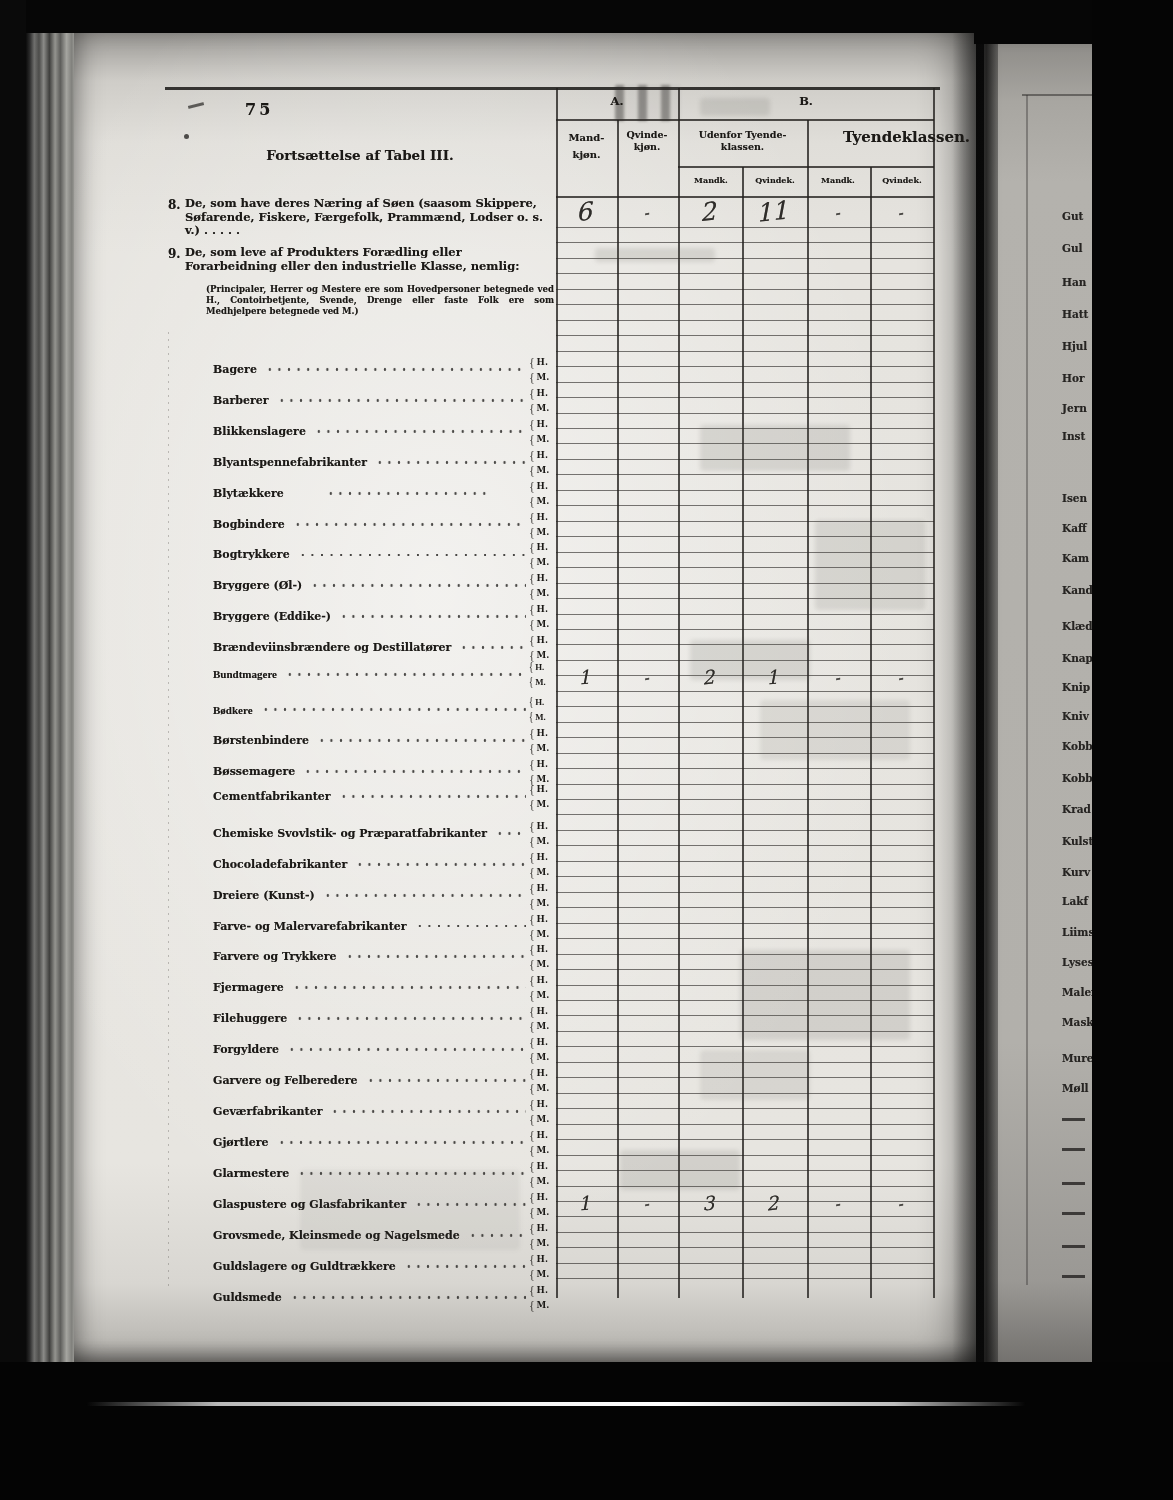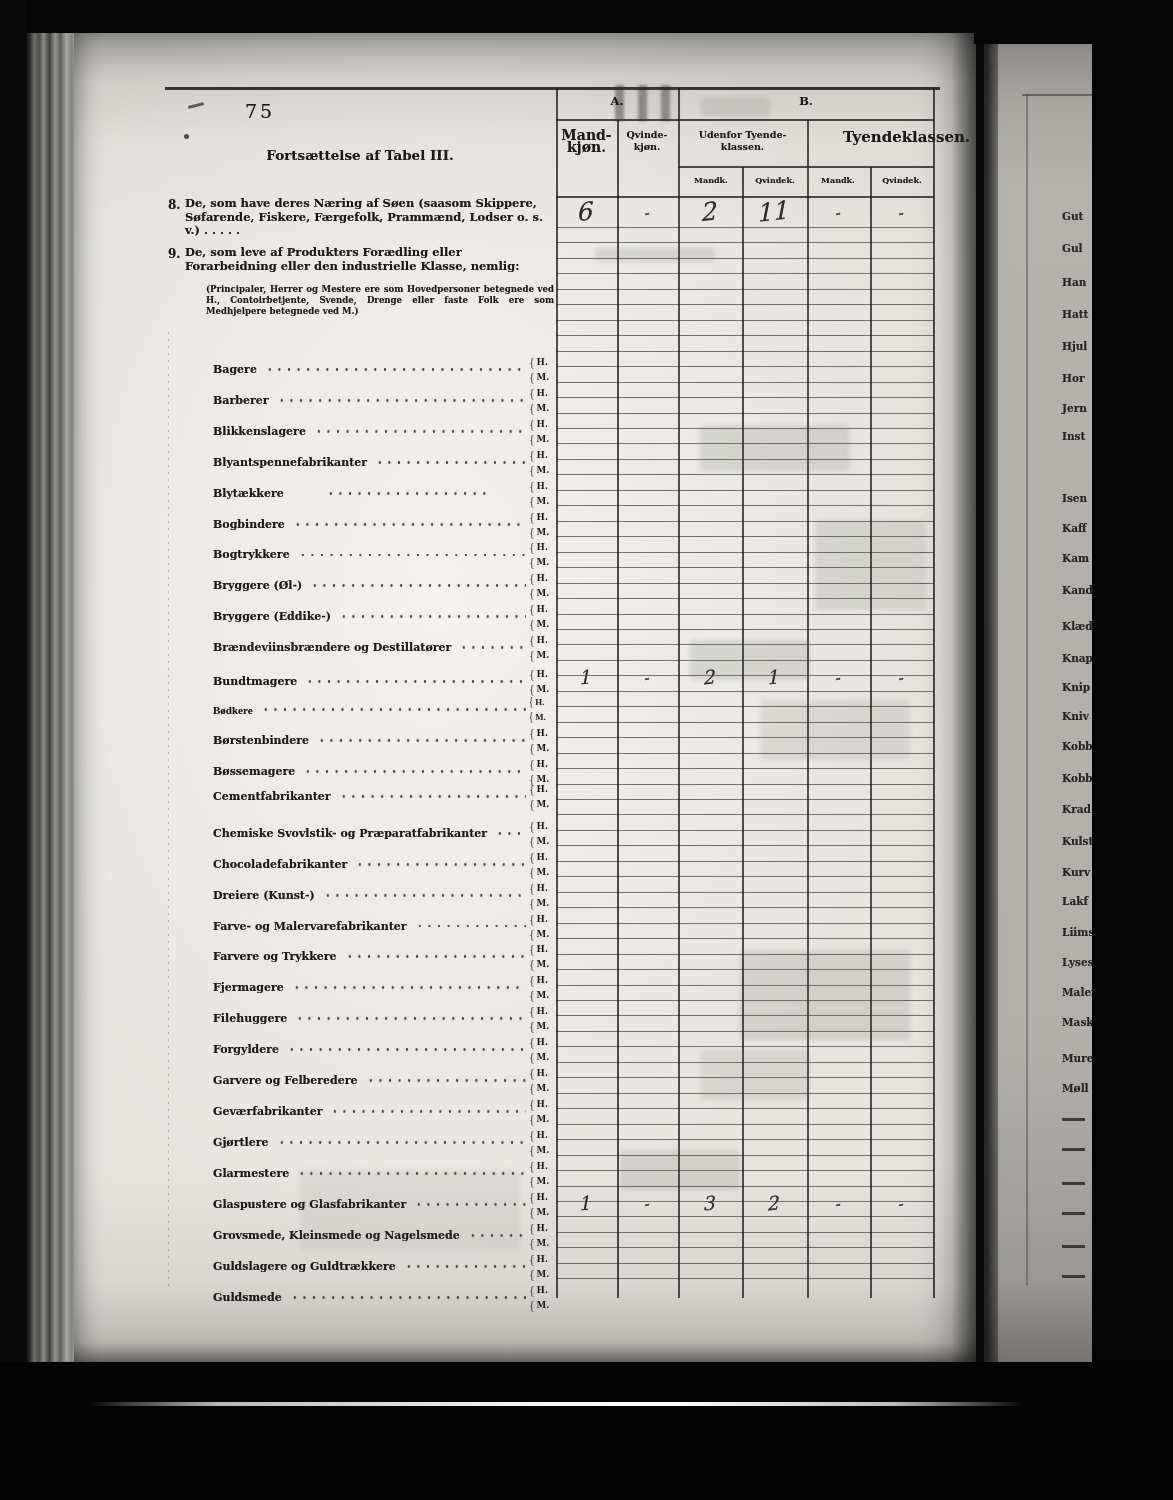--- a/index.html
+++ b/index.html
@@ -26,21 +26,21 @@
     background:linear-gradient(to right,transparent,rgba(10,10,10,.5) 55%,rgba(10,10,10,.75) 75%,rgba(20,20,20,.4));}
   .top-black{left:0;top:0;width:1173px;height:33px;background:#060606;}
   .top-black-right{left:974px;top:0;width:199px;height:44px;background:#060606;}
   .right-black{left:1092px;top:0;width:81px;height:1500px;background:#050505;}
   .bottom-black{left:0;top:1362px;width:1173px;height:138px;background:#040404;}
   .left-black{left:0;top:0;width:26px;height:1500px;background:#0a0a0a;}
   .shine{left:86px;top:1402px;width:940px;height:4px;border-radius:3px;filter:blur(.6px);
     background:linear-gradient(to right,transparent,#b9b9b9 14%,#f2f2f2 45%,#ffffff 62%,#bdbdbd 86%,transparent);}
   
   .ink{color:var(--ink);text-shadow:0 0 .5px rgba(20,18,16,.45);}
-  .pagenum{left:245px;top:100px;font-size:19px;font-weight:normal;letter-spacing:3px;}
+  .pagenum{left:245px;top:100px;font-size:16px;font-weight:bold;letter-spacing:3px;}
   .mark1{left:188px;top:104px;width:16px;height:3px;background:rgba(40,38,36,.7);transform:rotate(-14deg);filter:blur(.4px);}
   .mark2{left:184px;top:134px;width:5px;height:5px;border-radius:50%;background:rgba(40,38,36,.8);filter:blur(.3px);}
   .top-rule{left:165px;top:87px;width:775px;height:3px;background:rgba(25,23,21,.85);filter:blur(.3px);}
   .title{left:230px;top:147px;width:260px;text-align:center;font-size:13.5px;font-weight:bold;}
   .it-num{font-weight:bold;font-size:12px;}
   .item8-num{left:168px;top:198px;}
   .item8-text{left:185px;top:197px;width:370px;font-size:11.5px;font-weight:bold;line-height:13.5px;}
   .item9-num{left:168px;top:247px;}
   .item9-text{left:185px;top:246px;width:370px;font-size:11.5px;font-weight:bold;line-height:13.5px;}
   .note{left:206px;top:284px;width:348px;font-size:8.6px;font-weight:bold;line-height:10.8px;text-align:justify;}
@@ -67,21 +67,21 @@
   .v-678{left:678px;top:88px;height:1210px;width:2px;}
   .v-742{left:742px;top:167px;height:1131px;}
   .v-807{left:807px;top:120px;height:1178px;}
   .v-870{left:870px;top:167px;height:1131px;}
   .v-933{left:933px;top:88px;height:1210px;width:2px;}
   .grid-h{left:556px;top:227px;width:378px;height:1053px;
     background:repeating-linear-gradient(to bottom, rgba(35,32,30,.6) 0 1px, transparent 1px 15.46px);}
   .th{position:absolute;text-align:center;font-weight:bold;color:var(--ink);text-shadow:0 0 .5px rgba(20,18,16,.4);}
   .th-a{left:556px;top:94px;width:122px;font-size:11.5px;}
   .th-b{left:678px;top:94px;width:256px;font-size:11.5px;}
-  .th-mand{left:560px;top:129px;width:53px;font-size:14px;line-height:12px;}
+  .th-mand{left:560px;top:129px;width:53px;font-size:10px;line-height:17px;}
   .th-qvinde{left:619px;top:129px;width:56px;font-size:9.5px;line-height:11.5px;}
   .th-udenfor{left:684px;top:129px;width:117px;font-size:9.5px;line-height:11.5px;}
   .th-tyende{left:809px;top:128px;width:122px;font-size:15px;margin-left:34px;}
   .th-sub{top:175px;width:60px;font-size:8px;}
   .sub1{left:681px;} .sub2{left:745px;} .sub3{left:808px;} .sub4{left:872px;}
   
   .hw{position:absolute;transform:translate(-50%,-55%) rotate(-6deg) skewX(-6deg);
       font-family:"DejaVu Serif",serif;font-style:italic;color:var(--hand);
       text-shadow:0 0 .6px rgba(35,33,30,.5);}
   .hw.big{font-size:25px;} .hw.med{font-size:19px;}
@@ -207,21 +207,21 @@
 
       <div class="occ-item" style="top: 278.28px; align-items: center;">
         <span class="occ-name">Brændeviinsbrændere og Destillatører</span>
         <span class="leader"></span>
         <span class="hm">
           <span class="hm-line"><span class="brace">{</span><span>H.</span></span>
           <span class="hm-line"><span class="brace">{</span><span>M.</span></span>
         </span>
       </div>
 
-      <div class="occ-item" style="top: 312px;">
+      <div class="occ-item" style="top: 305px; font-family: Liberation Serif, serif;">
         <span class="occ-name">Bundtmagere</span>
         <span class="leader"></span>
         <span class="hm">
           <span class="hm-line"><span class="brace">{</span><span>H.</span></span>
           <span class="hm-line"><span class="brace">{</span><span>M.</span></span>
         </span>
       </div>
 
       <div class="occ-item" style="top: 340.12px; font-family: Liberation Serif, serif;">
         <span class="occ-name">Bødkere</span>

